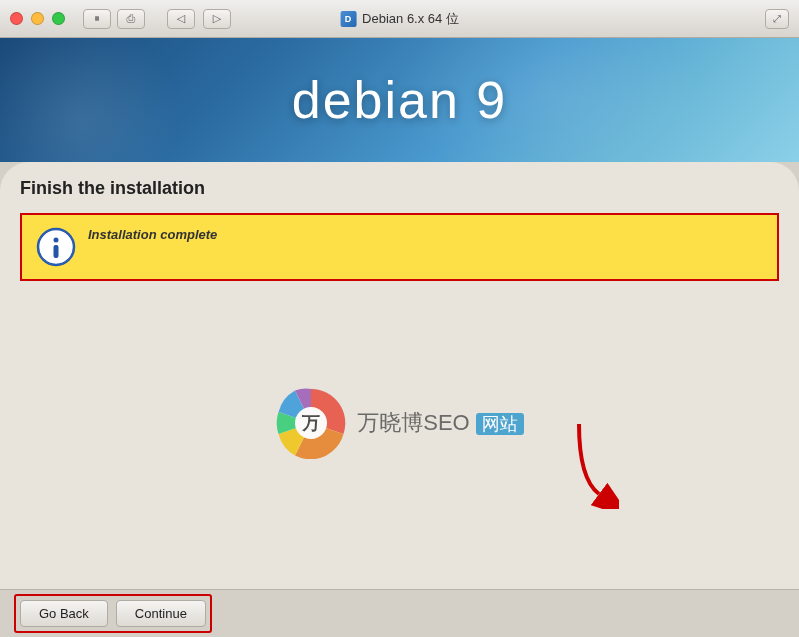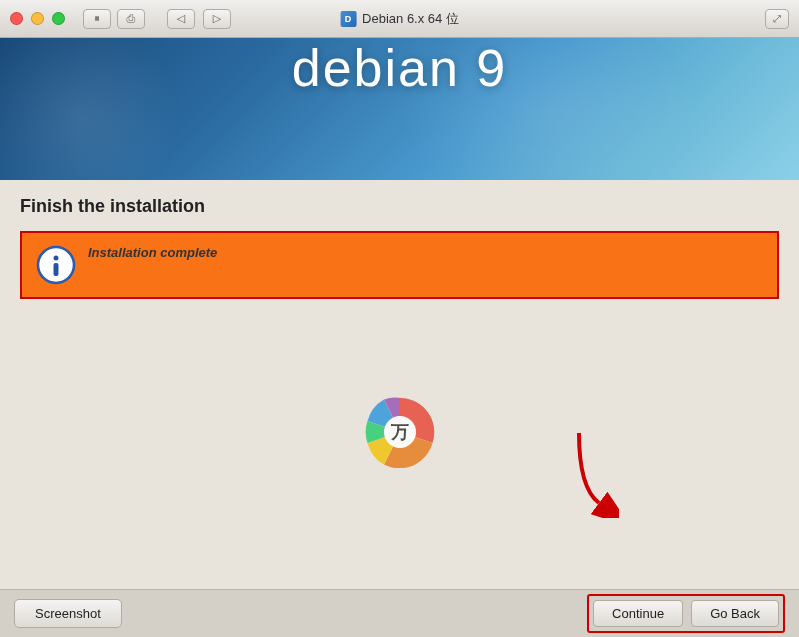--- a/index.html
+++ b/index.html
@@ -103,26 +103,26 @@
       align-items: center;
       justify-content: center;
       cursor: pointer;
       font-size: 10px;
       color: #555;
     }
 
     
     .debian-banner {
       width: 799px;
-      height: 142px;
+      height: 124px;
       background: linear-gradient(135deg, #1a4a7a 0%, #2a6aa0 30%, #4a9acf 60%, #6ab8d8 80%, #8cd0e8 100%);
       position: relative;
       overflow: hidden;
       display: flex;
-      align-items: flex-start;
+      align-items: center;
       justify-content: center;
     }
 
     .debian-banner::before {
       content: '';
       position: absolute;
       top: -20px;
       left: -20px;
       width: 200px;
       height: 200px;
@@ -154,26 +154,26 @@
     .page-title {
       font-size: 18px;
       font-weight: bold;
       color: #222;
       margin-bottom: 14px;
     }
 
     
     .info-box {
       border: 2px solid #cc0000;
-      background: #f97316;
+      background: #fde047;
       padding: 12px 14px;
       display: flex;
       align-items: flex-start;
       gap: 12px;
-      margin-bottom: 13px;
+      margin-bottom: 22px;
     }
 
     .info-icon {
       width: 40px;
       height: 40px;
       flex-shrink: 0;
       position: relative;
     }
 
     .info-icon svg {
@@ -320,20 +320,21 @@
       display: flex;
       flex-direction: column;
       height: 637px;
       position: relative;
     }
 
     .content-wrapper {
       background: #e8e4dc;
       flex: 1;
       padding: 16px 20px 10px 20px;
+      border-radius: 29px;
     }
   </style>
 </head>
 <body>
 
 <div class="wrapper">
 
   <div class="title-bar">
     <div class="title-bar-left">
       <div class="traffic-light close"></div>
@@ -407,39 +408,44 @@
               <path d="M36 36 L68.4 47 A34 34 0 0 1 20 68.6 Z" fill="#e67e22"></path>
               <path d="M36 36 L20 68.6 A34 34 0 0 1 3.6 47 Z" fill="#f1c40f"></path>
               <path d="M36 36 L3.6 47 A34 34 0 0 1 3.6 25 Z" fill="#2ecc71"></path>
               <path d="M36 36 L3.6 25 A34 34 0 0 1 20 3.4 Z" fill="#3498db"></path>
               <path d="M36 36 L20 3.4 A34 34 0 0 1 36 2 Z" fill="#9b59b6"></path>
 
               <circle cx="36" cy="36" r="16" fill="white"></circle>
 
               <text x="36" y="42" text-anchor="middle" font-size="18" font-weight="bold" fill="#333" font-family="serif">万</text>
             </svg>
+          </div>
+          <div class="watermark-text-block">
+            <div class="watermark-title">
+              <span>万晓博SEO</span>
+              <span class="blue-badge">网站</span>
+            </div>
           </div>
         </div>
       </div>
 
       <div class="arrow-container">
         <svg class="arrow-svg" viewBox="0 0 60 90" xmlns="http://www.w3.org/2000/svg">
           <defs>
             <marker id="arrowhead" markerWidth="10" markerHeight="7" refX="0" refY="3.5" orient="auto">
               <polygon points="0 0, 10 3.5, 0 7" fill="#cc0000"></polygon>
             </marker>
           </defs>
           <path d="M20 5 Q20 60 40 75" stroke="#cc0000" stroke-width="4" fill="none" marker-end="url(#arrowhead)"></path>
         </svg>
       </div>
     </div>
   </div>
 
   <div class="bottom-bar">
-    <button class="bottom-btn">Screenshot</button>
 
     <div class="bottom-right-btns">
+      <button class="continue-btn">Go Back</button>
       <button class="continue-btn">Continue</button>
-      <button class="continue-btn">Go Back</button>
     </div>
   </div>
 
 </div>
 
 </body></html>

